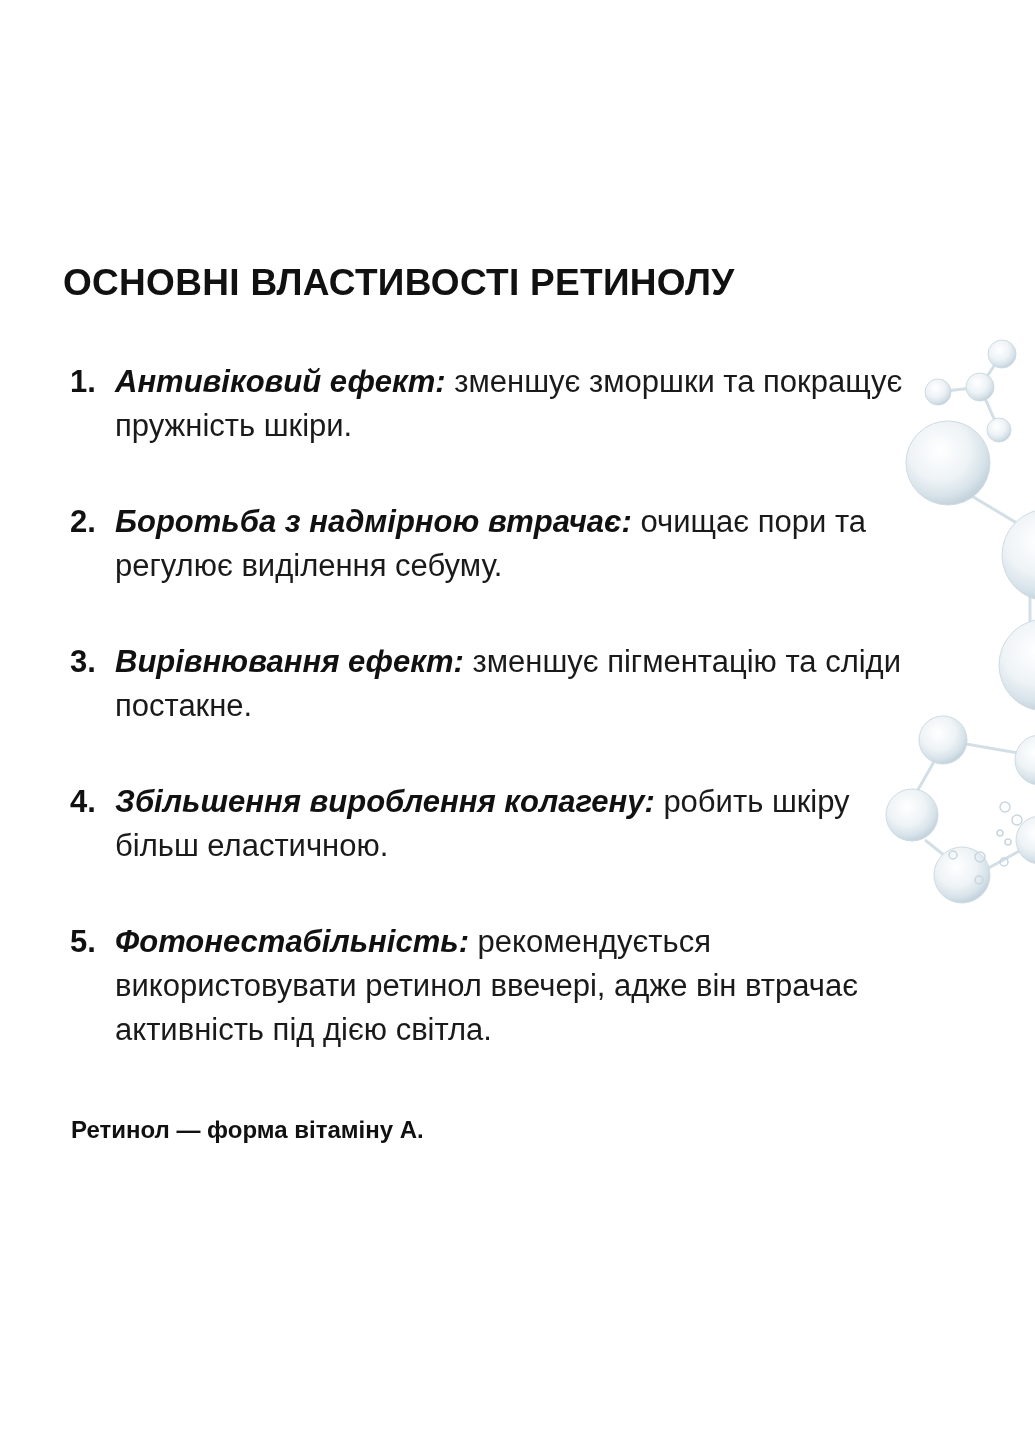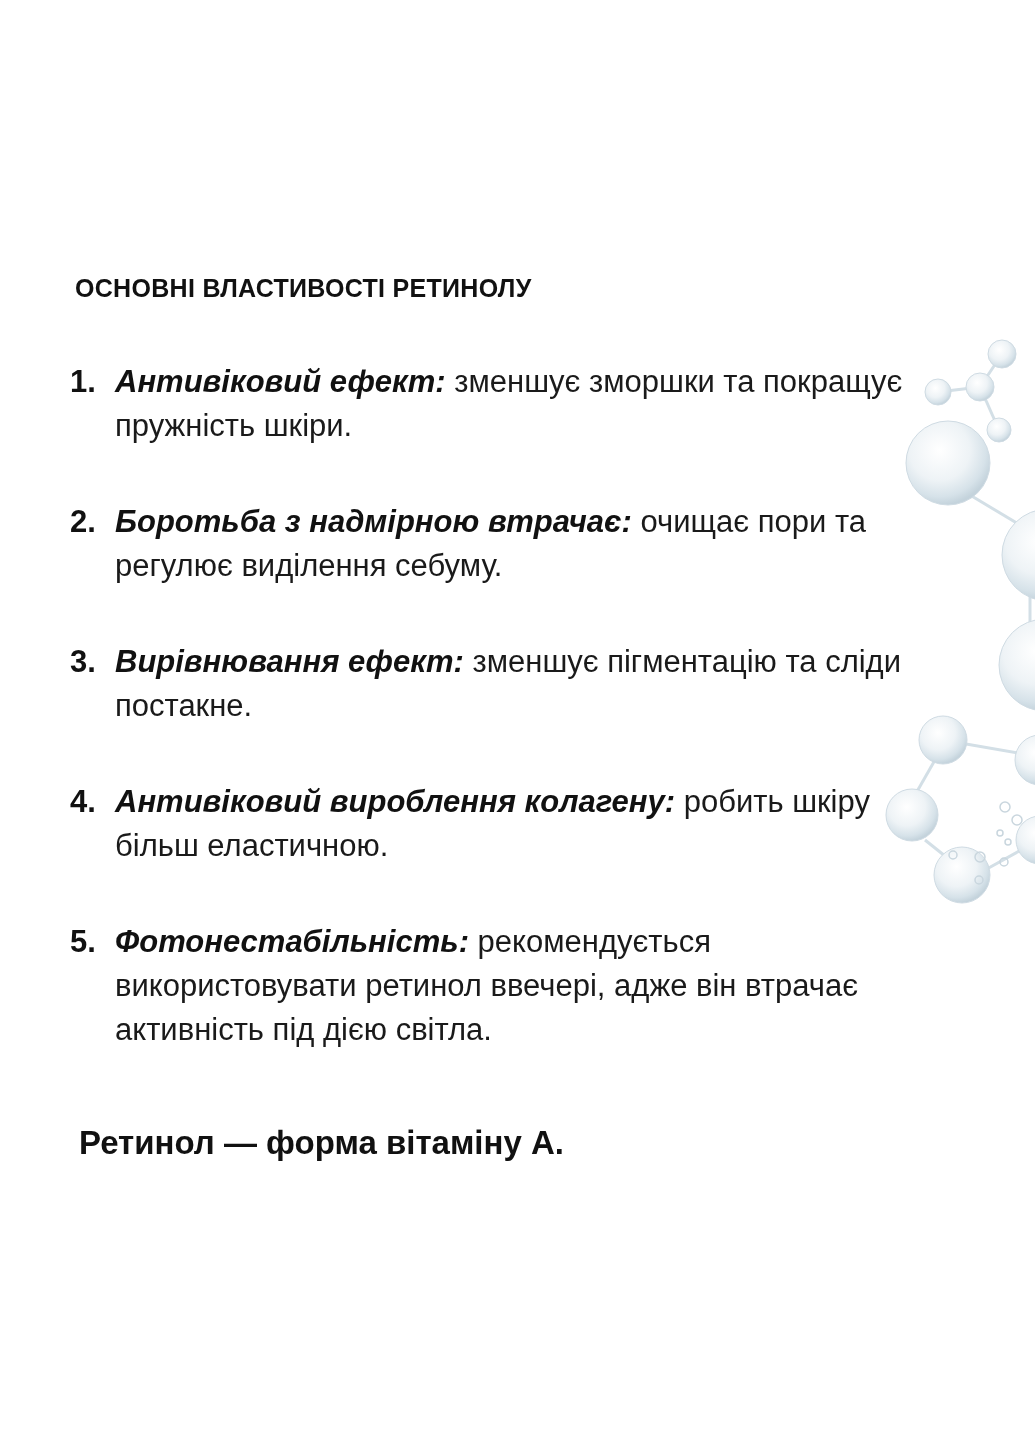--- a/index.html
+++ b/index.html
@@ -3,34 +3,34 @@
 <meta charset="utf-8">
 <style>
   html, body { margin: 0; padding: 0; }
   body {
     width: 1035px; height: 1440px; position: relative; overflow: hidden;
     background: #ffffff; color: #111111;
     font-family: "Liberation Sans", "DejaVu Sans", sans-serif;
   }
   .title {
     position: absolute; left: 63px; top: 262px;
-    font-size: 25px; font-weight: bold; letter-spacing: 0.3px; margin: 12px;
+    font-size: 37px; font-weight: bold; letter-spacing: 0.3px; margin: 0;
     white-space: nowrap;
   }
   .list { position: absolute; left: 70px; top: 360px; width: 840px; margin: 0; padding: 0; list-style: none; }
   .item {
     position: relative; padding-left: 45px;
     font-size: 31px; line-height: 44px; margin: 0;
   }
   .item .num { position: absolute; left: 0; top: 0; font-weight: bold; }
   .item .head { font-weight: bold; font-style: italic; }
   .item .body { font-weight: normal; color: #1a1a1a; }
   .footer {
     position: absolute; left: 63px; top: 1108px;
-    font-size: 33px; font-weight: bold; margin: 16px; white-space: nowrap;
+    font-size: 24px; font-weight: bold; margin: 8px; white-space: nowrap;
   }
   .deco { position: absolute; left: 0; top: 0; width: 1035px; height: 1440px; pointer-events: none; }
 </style>
 </head>
 <body>
 
 <svg class="deco" viewBox="0 0 1035 1440">
   <defs>
     <radialGradient id="sph" cx="40%" cy="35%" r="65%">
       <stop offset="0%" stop-color="#ffffff"></stop>
@@ -89,21 +89,21 @@
     <span class="head">Боротьба з надмірною втрачає: </span>
     <span class="body">очищає пори та регулює виділення себуму.</span>
   </li>
   <li class="item" style="margin-top:52px;">
     <span class="num">3.</span>
     <span class="head">Вирівнювання ефект: </span>
     <span class="body">зменшує пігментацію та сліди постакне.</span>
   </li>
   <li class="item" style="margin-top:52px;">
     <span class="num">4.</span>
-    <span class="head">Антивіковий вироблення колагену: </span>
+    <span class="head">Збільшення вироблення колагену: </span>
     <span class="body">робить шкіру більш еластичною.</span>
   </li>
   <li class="item" style="margin-top:52px;">
     <span class="num">5.</span>
     <span class="head">Фотонестабільність: </span>
     <span class="body">рекомендується використовувати ретинол ввечері, адже він втрачає активність під дією світла.</span>
   </li>
 </ol>
 
 <p class="footer">Ретинол — форма вітаміну А.</p>

